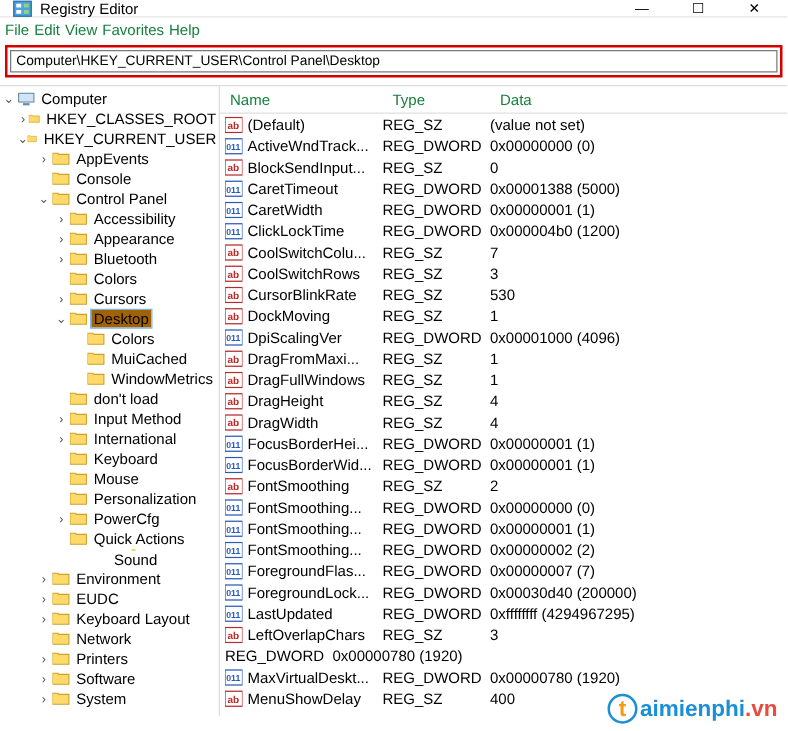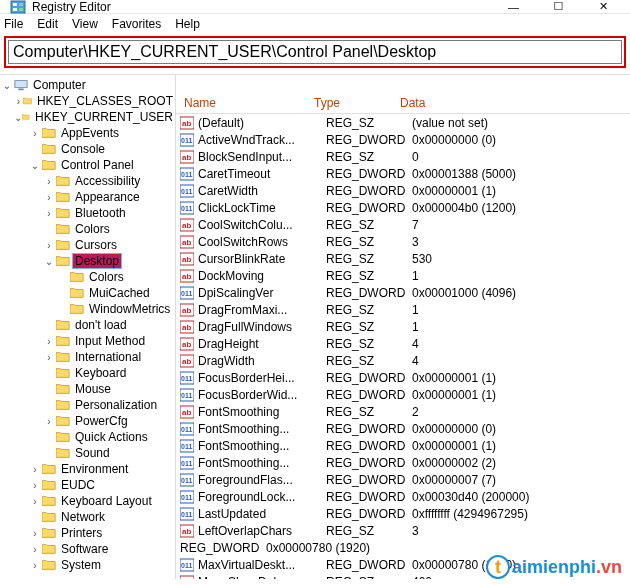--- a/index.html
+++ b/index.html
@@ -2,42 +2,42 @@
 <html><head>
 <meta charset="utf-8">
 <style>
 * { box-sizing: border-box; margin: 0; padding: 0; font-family: "Segoe UI", Tahoma, sans-serif; }
 body { width: 630px; height: 585px; background: #fff; overflow: hidden; position: relative; font-size: 12px; }
 .titlebar { height: 14px; display: flex; align-items: center; padding: 0 4px; border-bottom: 1px solid #e5e5e5; }
 .titlebar .icon { width: 16px; height: 16px; margin: 0 6px; }
 .titlebar .title { flex: 1; font-size: 12px; }
 .winbtns { display: flex; }
 .winbtn { width: 45px; height: 28px; display: flex; align-items: center; justify-content: center; font-size: 11px; }
-.menubar { height: 20px; display: flex; align-items: center; padding: 0 4px; gap: 14px; color: #000000; }
+.menubar { height: 20px; display: flex; align-items: center; padding: 0 4px; gap: 4px; color: #15803d; }
 .menubar span { font-size: 12px; }
 .addrwrap { padding: 2px 4px 6px 4px; }
 .addrbox { border: 2px solid #d40000; padding: 2px; }
-.addrfield { border: 1px solid #7a7a7a; padding: 2px 4px; font-size: 16px; background: #fff; }
+.addrfield { border: 1px solid #7a7a7a; padding: 2px 4px; font-size: 11px; background: #fff; }
 .split { display: flex; height: calc(585px - 30px - 20px - 30px); border-top: 1px solid #ddd; }
 .tree { width: 176px; overflow: hidden; border-right: 1px solid #ddd; padding: 2px 0; }
 .list { flex: 1; overflow: hidden; }
-.lhdr { display: flex; border-bottom: 1px solid #e0e0e0; height: 22px; align-items: center; color: #c2410c; margin-top: 17px; }
+.lhdr { display: flex; border-bottom: 1px solid #e0e0e0; height: 22px; align-items: center; color: #15803d; }
 .lhdr > div { padding: 2px 8px; }
 .col-name { width: 130px; }
 .col-type { width: 86px; }
 .col-data { flex: 1; }
 .row { display: flex; height: 17px; align-items: center; padding: 0 4px; }
-.row .nm { width: 146px; display: flex; align-items: center; gap: 4px; white-space: nowrap; overflow: hidden; }
+.row .nm { width: 126px; display: flex; align-items: center; gap: 4px; white-space: nowrap; overflow: hidden; }
 .row .tp { width: 86px; }
 .row .dt { flex: 1; white-space: nowrap; overflow: hidden; }
 .valicon { width: 14px; height: 14px; flex-shrink: 0; }
 .tnode { display: flex; align-items: center; height: 16px; white-space: nowrap; }
 .tnode .exp { width: 14px; text-align: center; color: #555; font-size: 10px; }
 .tnode .fld { width: 14px; height: 12px; margin-right: 3px; }
-.tnode.sel .lbl { background: #be185d; outline: 1px solid #7ab7e8; }
+.tnode.sel .lbl { background: #a16207; outline: 1px solid #7ab7e8; }
 .tnode .lbl { padding: 0 2px; }
 .watermark { position: absolute; bottom: 6px; right: 8px; font-size: 18px; font-weight: bold; color: #1a8fd6; }
 .watermark .t { background: #fff; border: 2px solid #1a8fd6; border-radius: 50%; width: 24px; height: 24px; display: inline-flex; align-items: center; justify-content: center; color: #f39c12; font-weight: bold; margin-right: 2px; }
 .watermark .vn { color: #e74c3c; text-align: center; }
 </style>
 </head>
 <body>
 
 <div class="titlebar">
   <svg class="icon" viewBox="0 0 16 16">
@@ -226,21 +226,21 @@
         </svg>
         <span class="lbl">PowerCfg</span>
       </div>
       <div class="tnode" style="padding-left: 42px;">
         <span class="exp"></span>
         <svg class="fld" viewBox="0 0 16 12">
           <path d="M0 1 L5 1 L6 2 L15 2 L15 11 L0 11 Z" fill="#ffd96a" stroke="#caa22a"></path>
         </svg>
         <span class="lbl">Quick Actions</span>
       </div>
-      <div class="tnode" style="padding-left: 42px;">
+      <div class="tnode" style="padding-left: 42px; flex-direction: column;">
         <span class="exp"></span>
         <svg class="fld" viewBox="0 0 16 12">
           <path d="M0 1 L5 1 L6 2 L15 2 L15 11 L0 11 Z" fill="#ffd96a" stroke="#caa22a"></path>
         </svg>
         <span class="lbl">Sound</span>
       </div>
       <div class="tnode" style="padding-left: 28px;">
         <span class="exp">›</span>
         <svg class="fld" viewBox="0 0 16 12">
           <path d="M0 1 L5 1 L6 2 L15 2 L15 11 L0 11 Z" fill="#ffd96a" stroke="#caa22a"></path>

